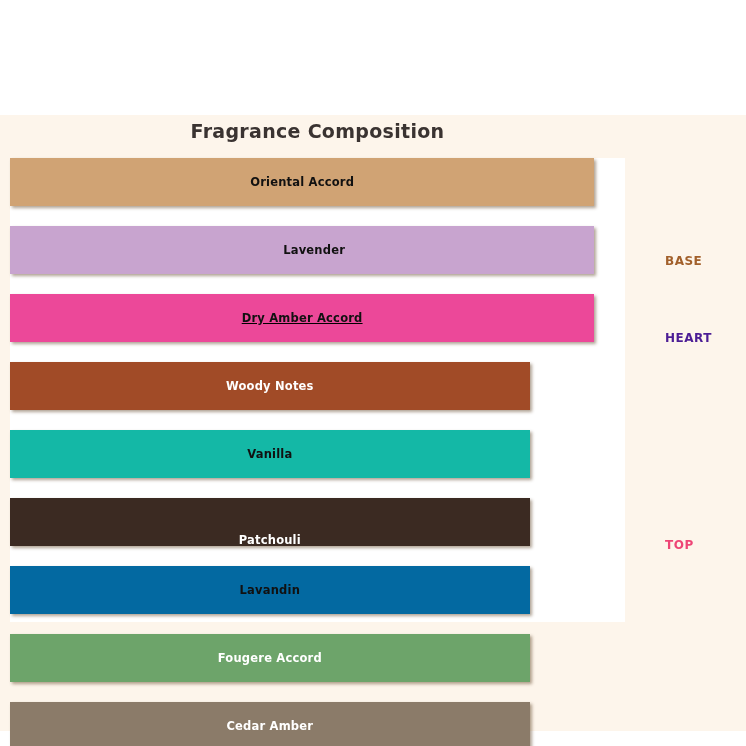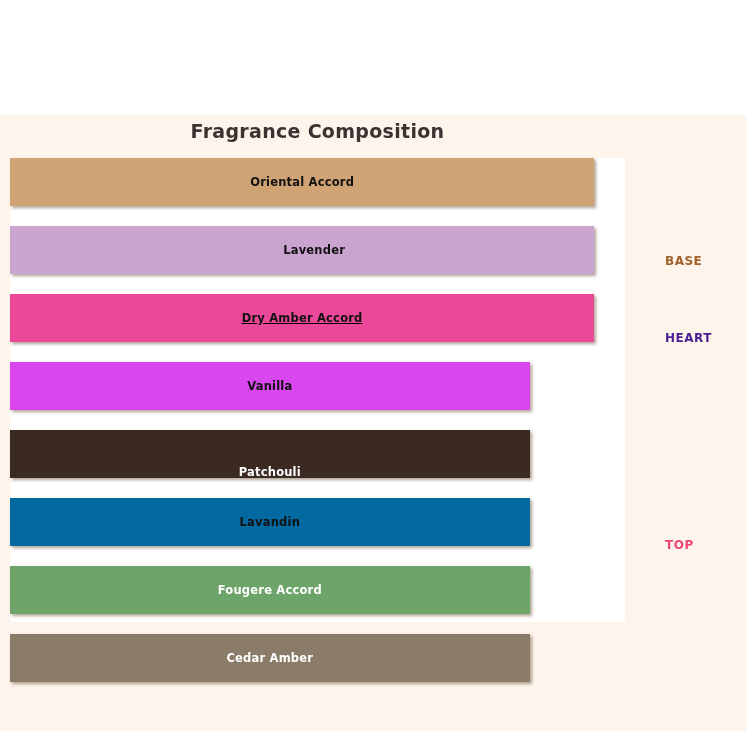--- a/index.html
+++ b/index.html
@@ -95,21 +95,26 @@
           <div class="bar" style="width: 95%; background: rgb(200, 164, 207);">
             <span class="bar-label" style="color: rgb(17, 17, 17); margin-left: 24px;">Lavender</span>
           </div>
         </div>
         <div class="bar-row">
           <div class="bar" style="width: 95%; background: #ec4899; text-decoration: underline;">
             <span class="bar-label" style="color: rgb(17, 17, 17);">Dry Amber Accord</span>
           </div>
         </div>
         <div class="bar-row">
-          <div class="bar" style="width: 84.5%; background: #d946ef; text-align: right;">
+          <div class="bar" style="width: 84.5%; background: rgb(161, 75, 39);">
+            <span class="bar-label" style="color: rgb(255, 255, 255);">Woody Notes</span>
+          </div>
+        </div>
+        <div class="bar-row">
+          <div class="bar" style="width: 84.5%; background: #14b8a6; text-align: right;">
             <span class="bar-label" style="color: rgb(17, 17, 17);">Vanilla</span>
           </div>
         </div>
         <div class="bar-row">
           <div class="bar" style="width: 84.5%; background: rgb(59, 42, 34);">
             <span class="bar-label" style="color: rgb(255, 255, 255); margin-top: 35px;">Patchouli</span>
           </div>
         </div>
         <div class="bar-row">
           <div class="bar" style="width: 84.5%; background: #0369a1;">

